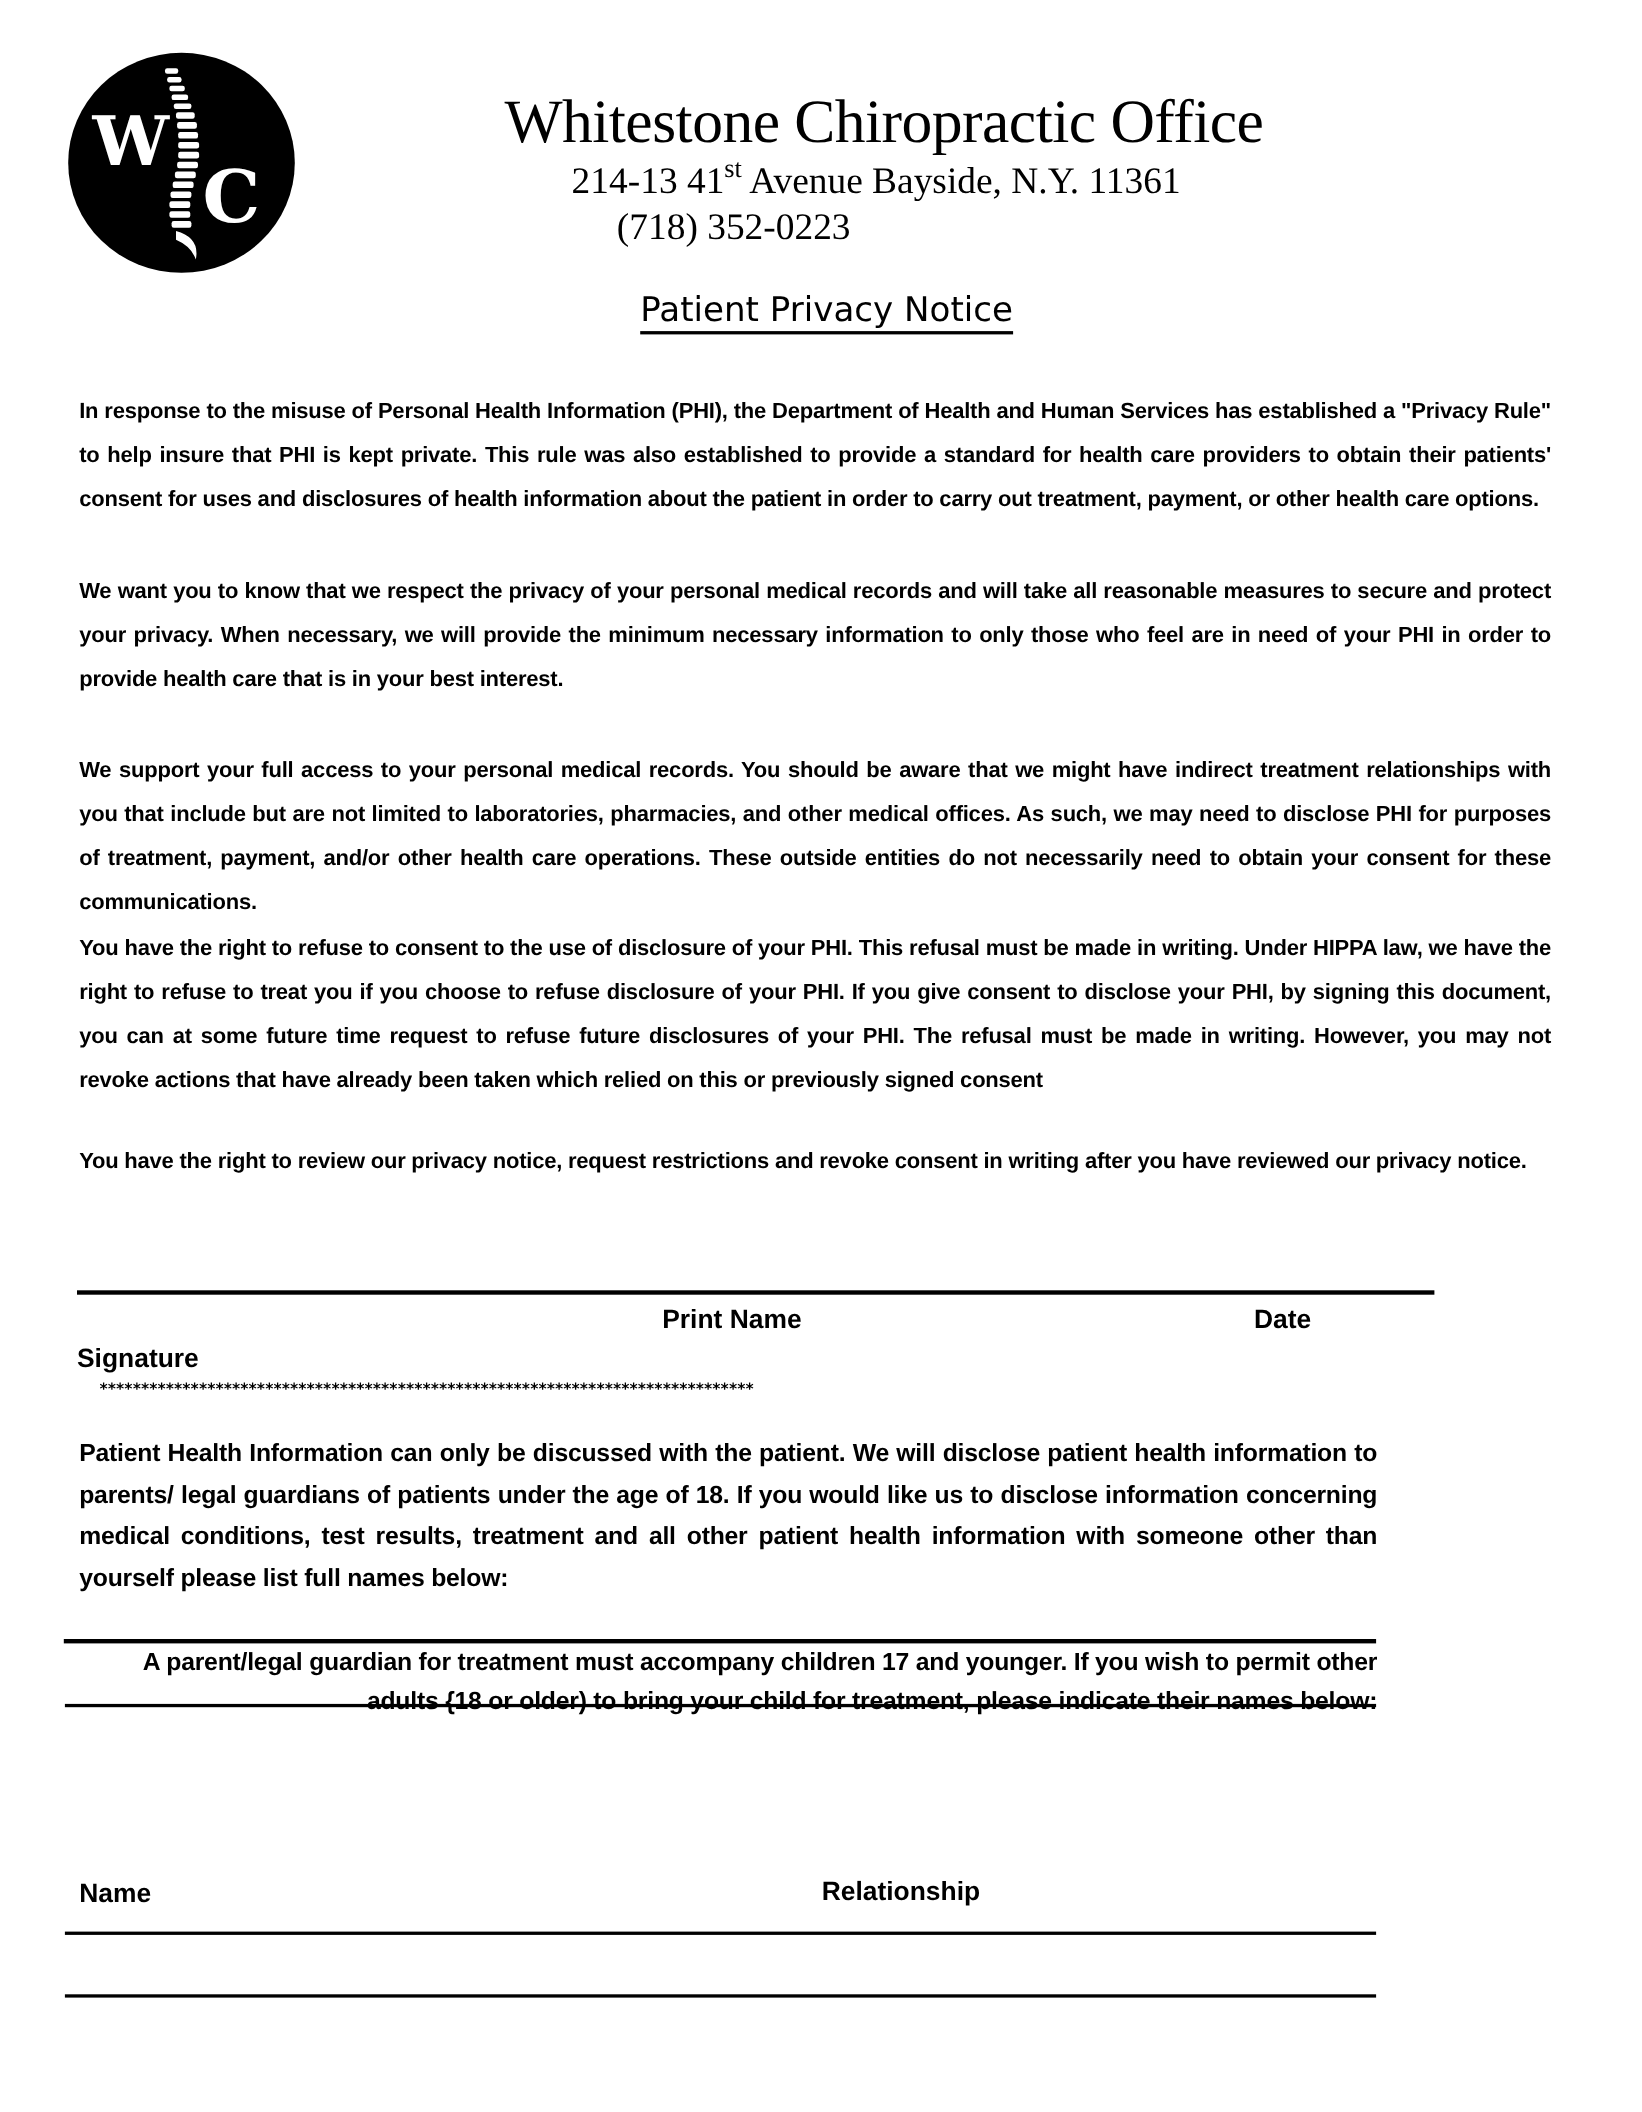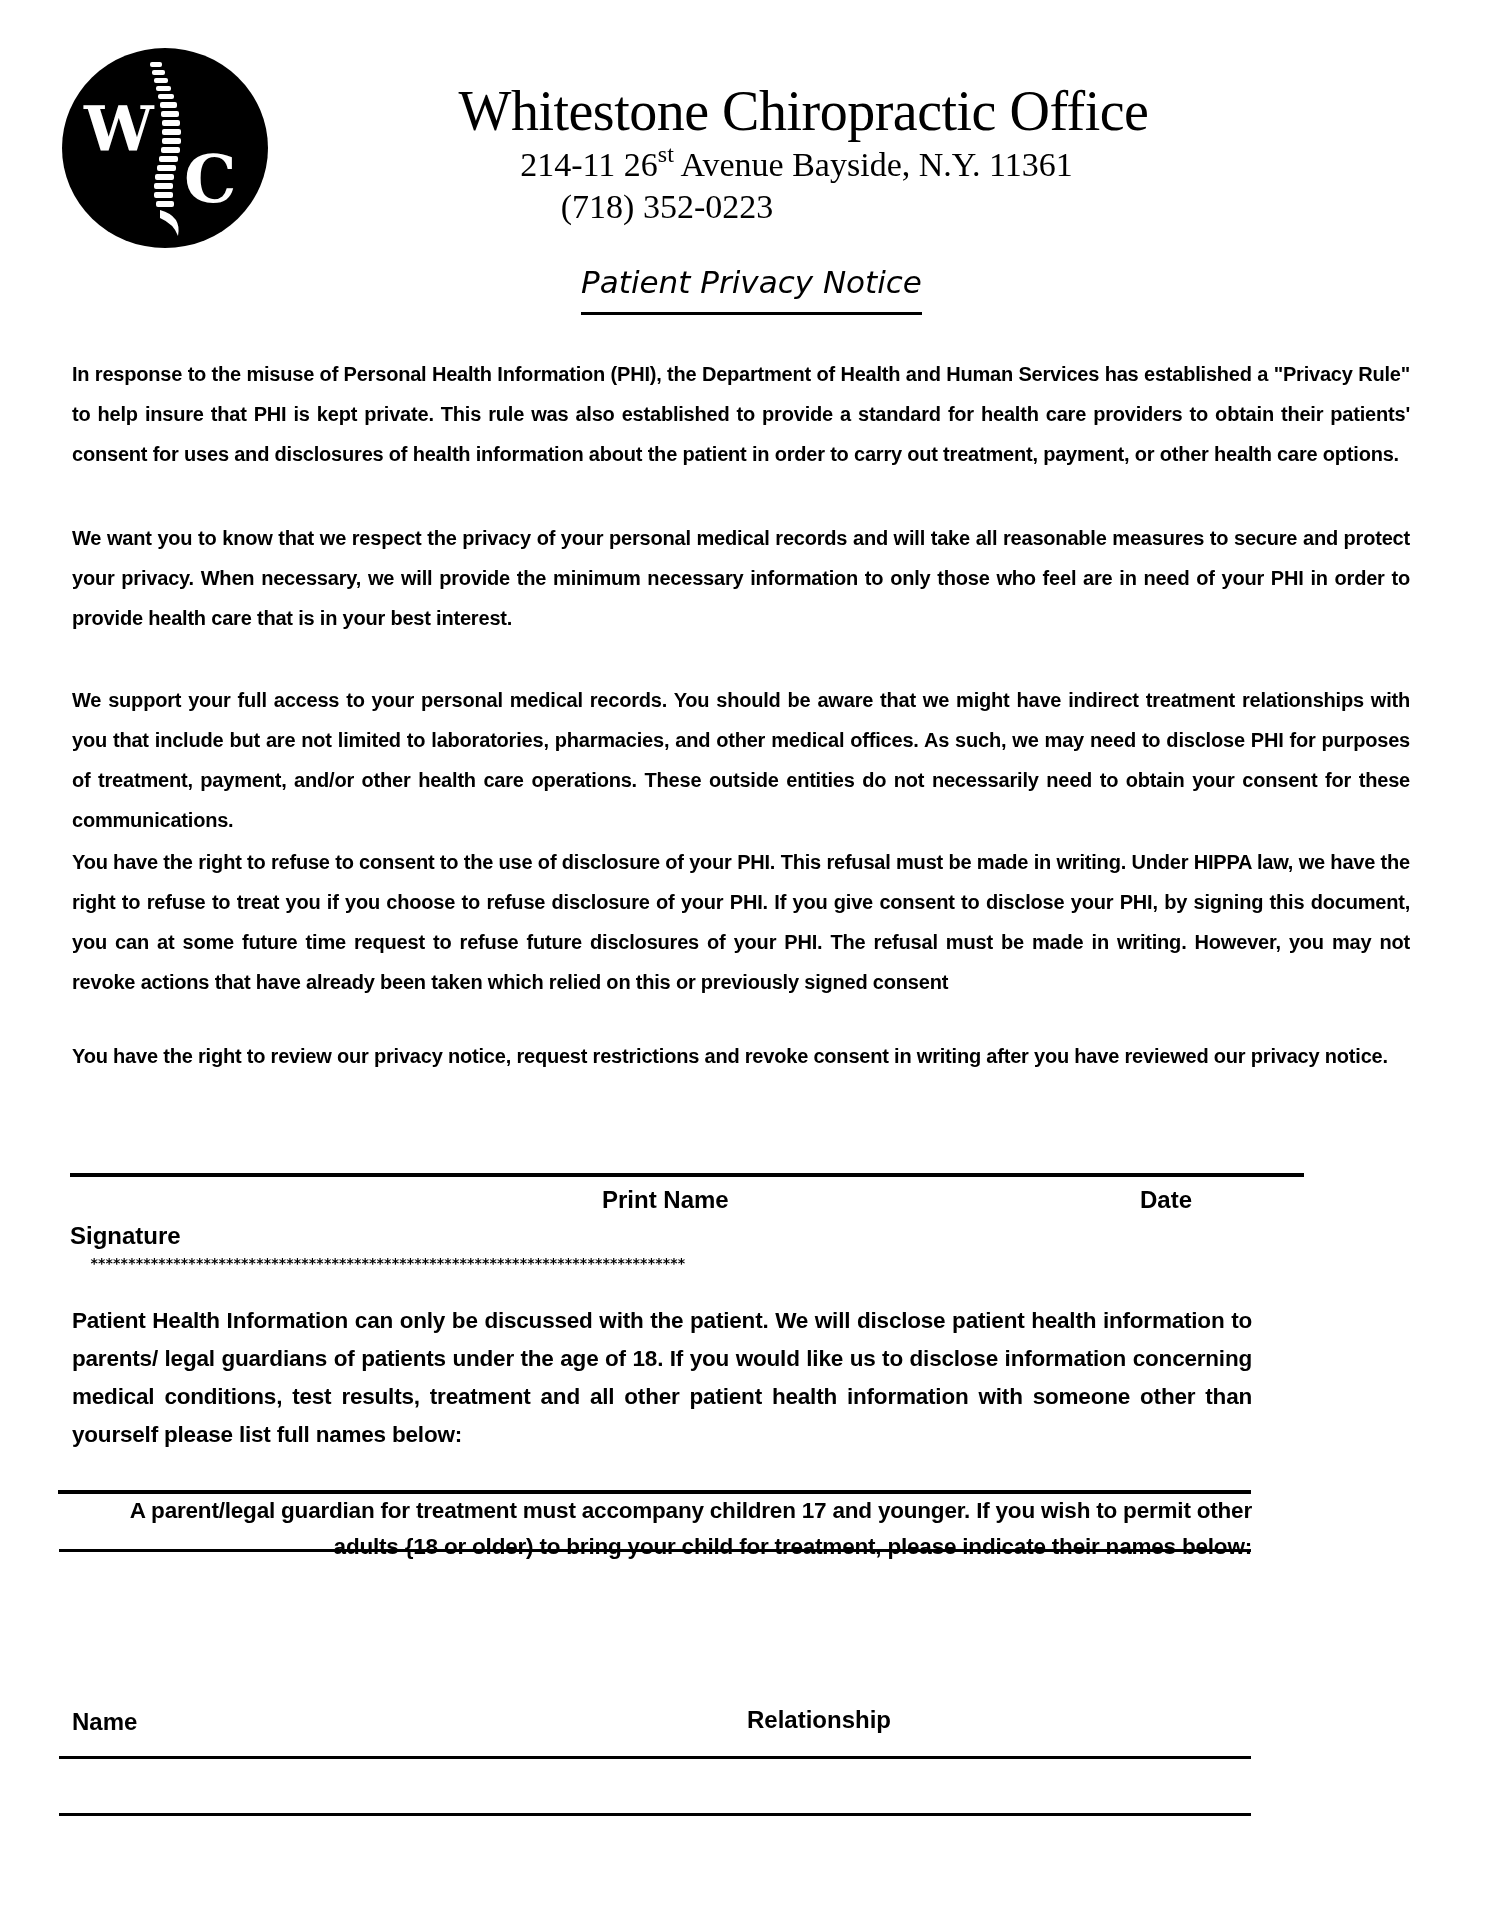--- a/index.html
+++ b/index.html
@@ -77,22 +77,21 @@
       top: 264px;
       text-align: center;
       padding-left: 10px;
       box-sizing: border-box;
       font-family: "DejaVu Sans", sans-serif;
       font-size: 31px;
       line-height: 1.2;
     }
     .doc-title span {
       border-bottom: 3px solid #000;
-      padding-bottom: 12px;
-      font-style: italic;
+      padding-bottom: 1px;
     }
 
     .para {
       position: absolute;
       left: 72px;
       width: 1338px;
       font-family: "Liberation Sans", sans-serif;
       font-weight: bold;
       font-size: 20px;
       line-height: 40px;
@@ -150,21 +149,21 @@
       <rect x="92" y="144" width="19" height="6" rx="2"></rect>
       <rect x="94" y="153" width="18" height="6" rx="2"></rect>
       <path d="M98 162 Q120 168 116 188 Q112 176 98 170 Z"></path>
     </g>
   </svg>
   <span class="letter letter-w">W</span>
   <span class="letter letter-c">C</span>
 </div>
 
 <div class="header-title">Whitestone Chiropractic Office</div>
-<div class="header-address"><span>214-11 26</span><sup>st</sup><span> Avenue Bayside, N.Y. 11361</span></div>
+<div class="header-address"><span>214-13 41</span><sup>st</sup><span> Avenue Bayside, N.Y. 11361</span></div>
 <div class="header-phone">(718) 352-0223</div>
 
 <div class="doc-title"><span>Patient Privacy Notice</span></div>
 
 <div class="para" style="top:354px;">In response to the misuse of Personal Health Information (PHI), the Department of Health and Human Services has established a "Privacy Rule" to help insure that PHI is kept private. This rule was also established to provide a standard for health care providers to obtain their patients' consent for uses and disclosures of health information about the patient in order to carry out treatment, payment, or other health care options.</div>
 <div class="para" style="top:518px;">We want you to know that we respect the privacy of your personal medical records and will take all reasonable measures to secure and protect your privacy. When necessary, we will provide the minimum necessary information to only those who feel are in need of your PHI in order to provide health care that is in your best interest.</div>
 <div class="para" style="top:680px;">We support your full access to your personal medical records. You should be aware that we might have indirect treatment relationships with you that include but are not limited to laboratories, pharmacies, and other medical offices. As such, we may need to disclose PHI for purposes of treatment, payment, and/or other health care operations. These outside entities do not necessarily need to obtain your consent for these communications.</div>
 <div class="para" style="top:842px;">You have the right to refuse to consent to the use of disclosure of your PHI. This refusal must be made in writing. Under HIPPA law, we have the right to refuse to treat you if you choose to refuse disclosure of your PHI. If you give consent to disclose your PHI, by signing this document, you can at some future time request to refuse future disclosures of your PHI. The refusal must be made in writing. However, you may not revoke actions that have already been taken which relied on this or previously signed consent</div>
 <div class="para" style="top:1036px;">You have the right to review our privacy notice, request restrictions and revoke consent in writing after you have reviewed our privacy notice.</div>
 

